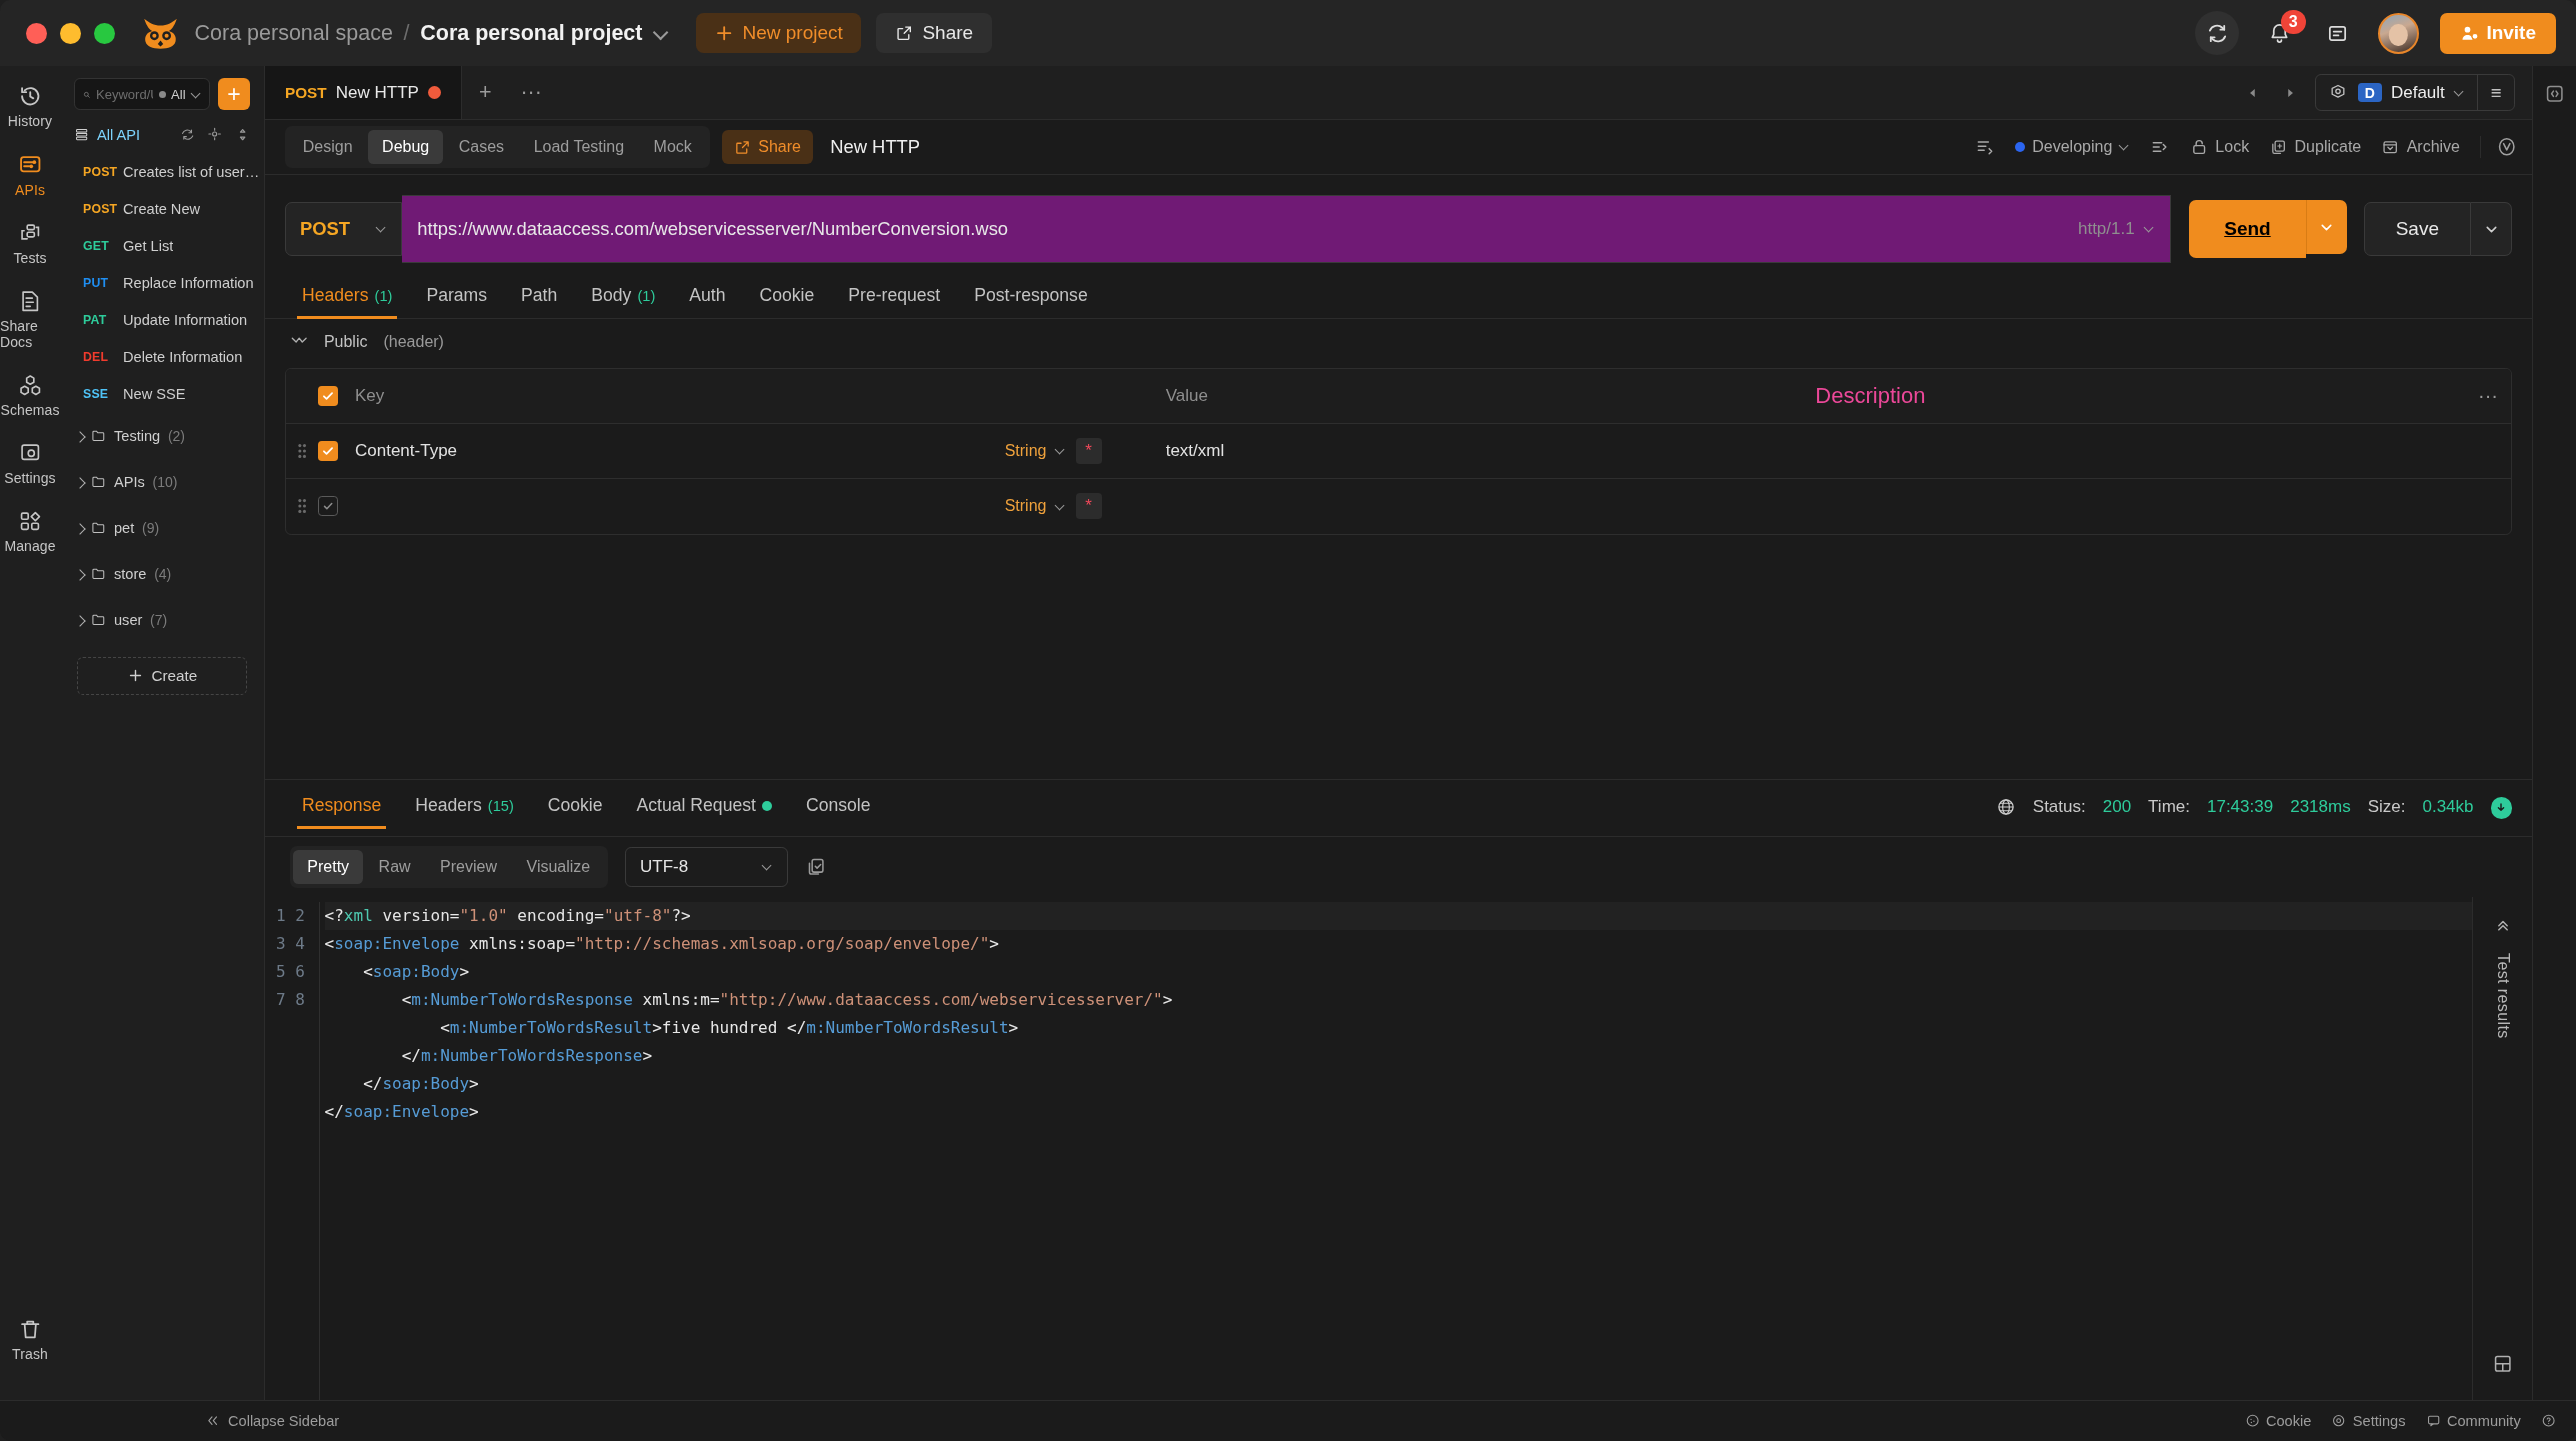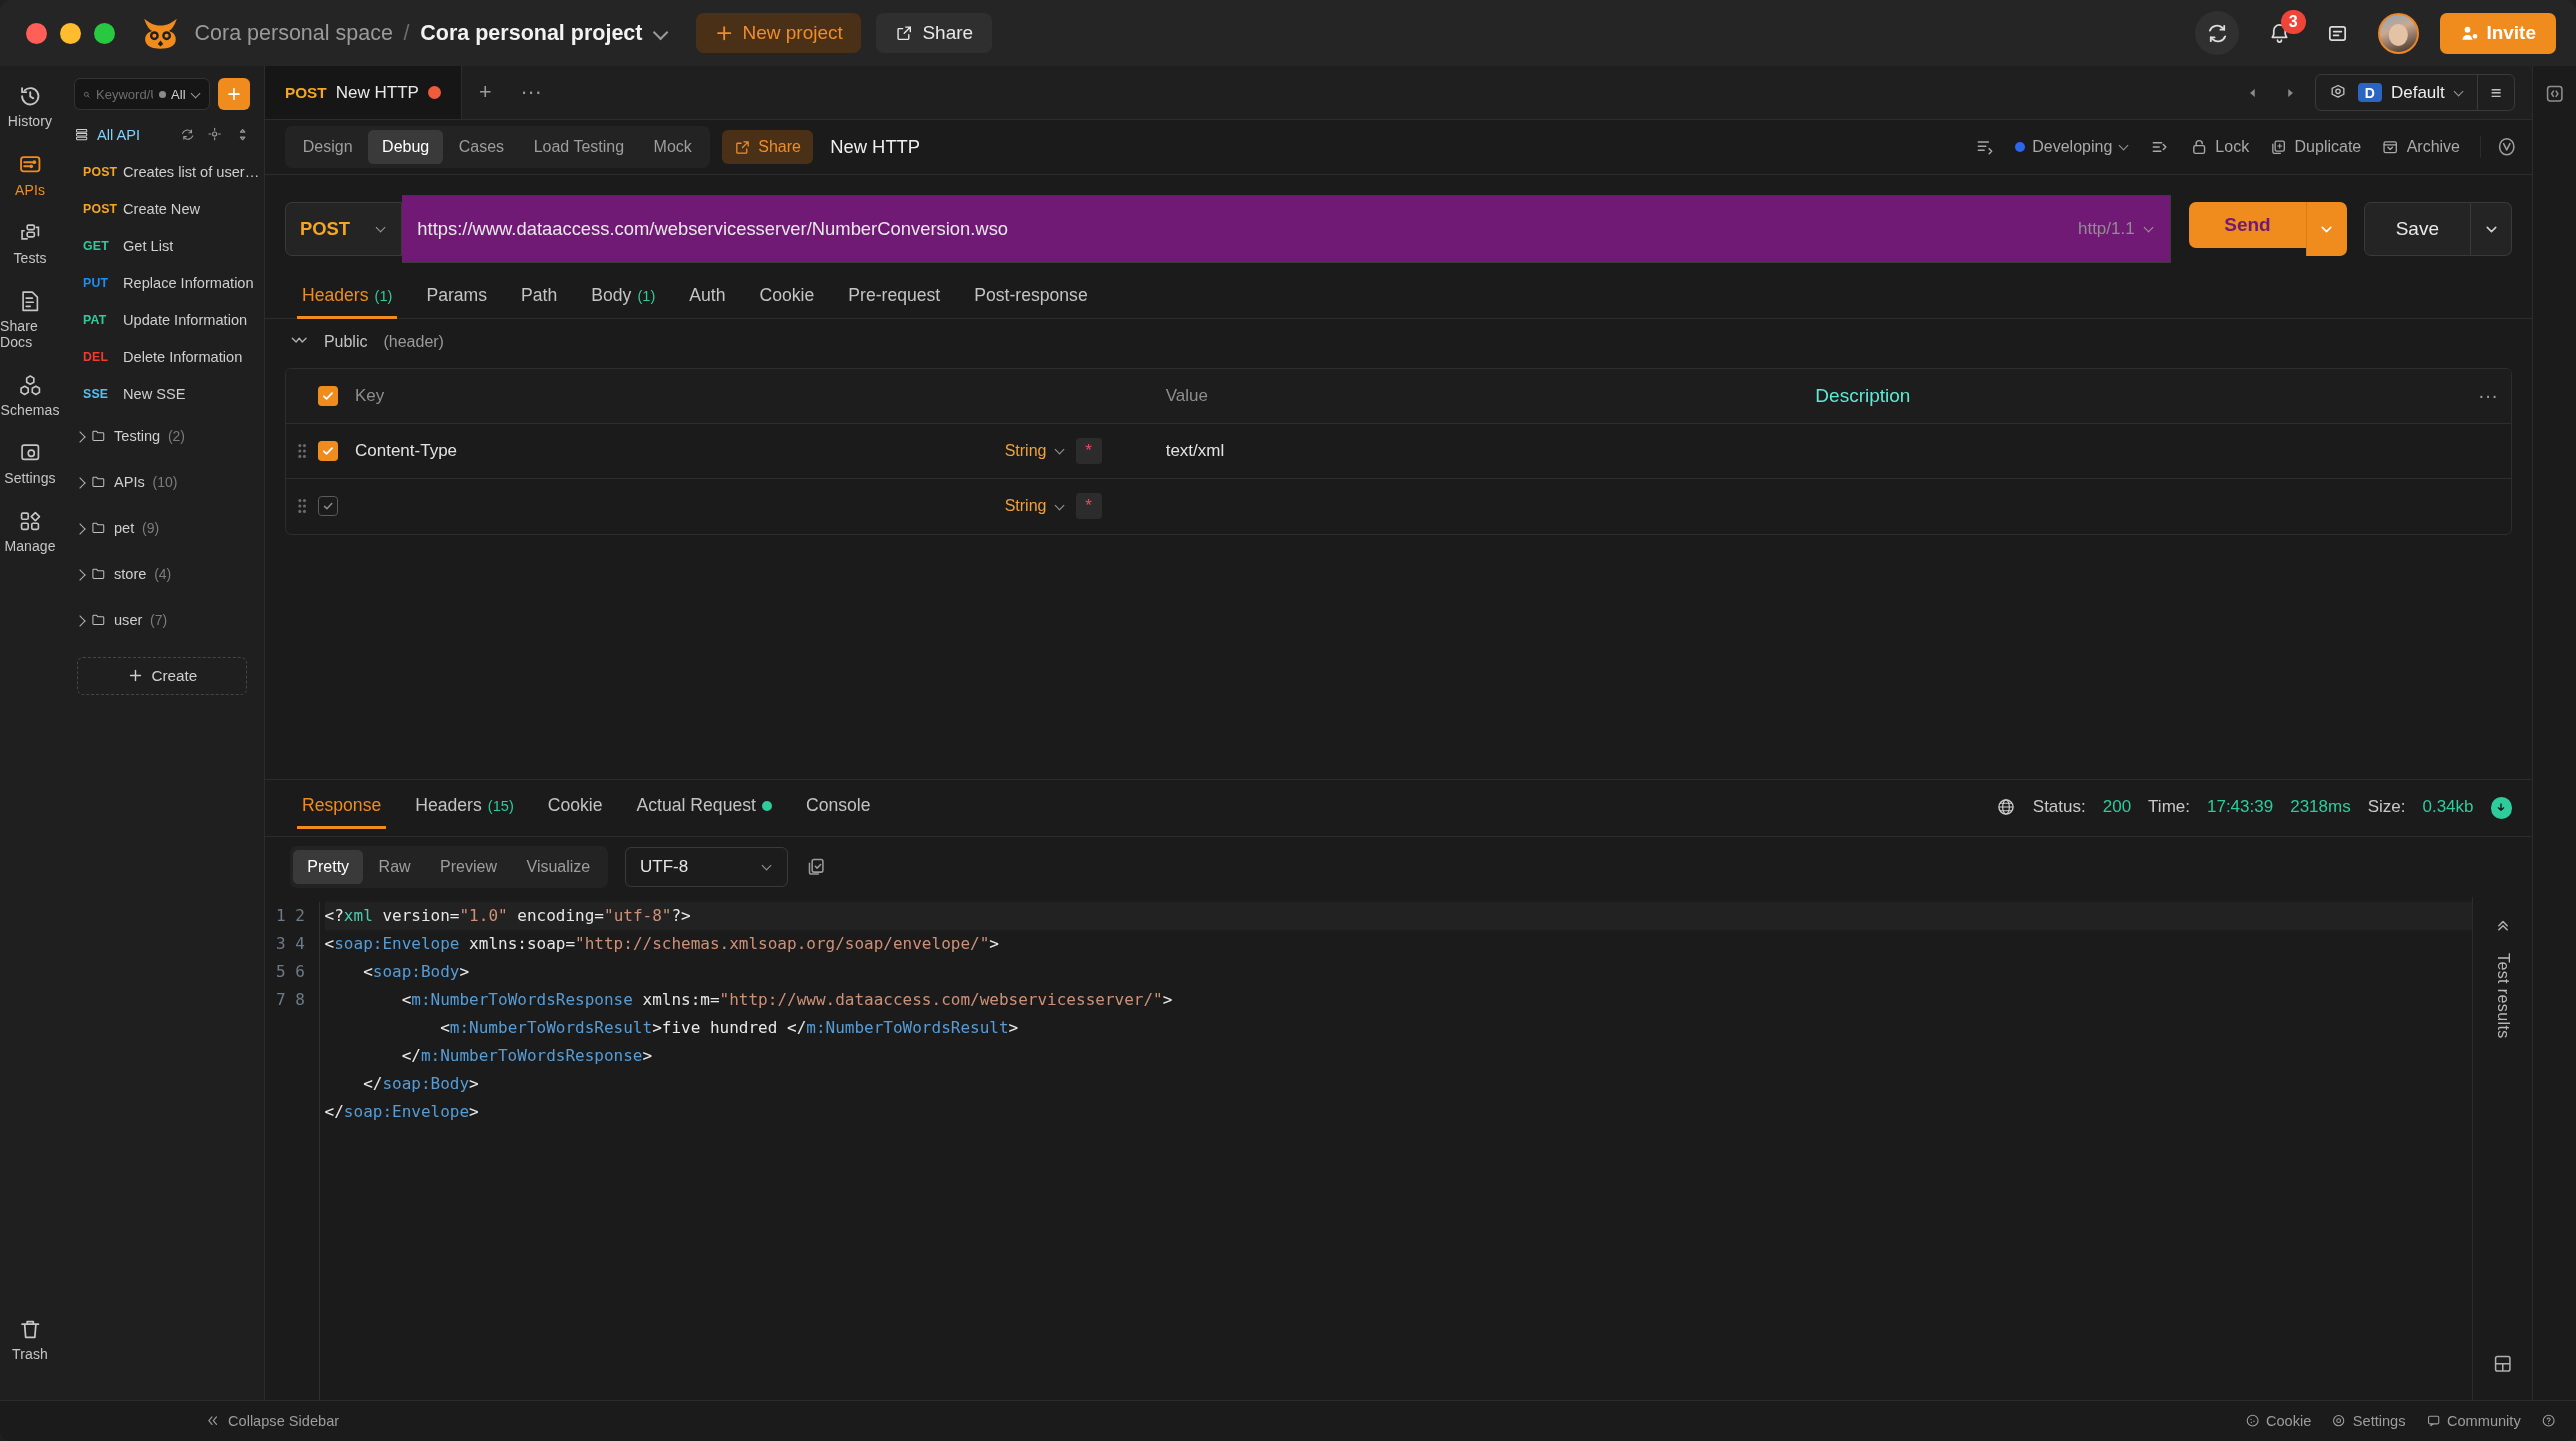--- a/index.html
+++ b/index.html
@@ -224,23 +224,23 @@
     display: flex; padding: 0 15.3px; min-width: 0;
   }
   .url-input input {
     flex: 1; background: transparent; border: none; outline: none;
     color: #e8e8e8; font-size: 18.4px; min-width: 0;
     font-family: "Liberation Sans", sans-serif;
   }
   .proto { display: flex; align-items: center; gap: 9.2px; color: #8f8f8f; font-size: 17px; cursor: pointer; padding-left: 15.3px; }
   .send-group { display: flex; margin-left: 18.4px; }
   .send-btn {
-    background: #f08c1e; color: #701a75; font-size: 19px; font-weight: 600;
-    height: 46px; padding: 0 35px; border-radius: 7px 0 0 7px;
-    display: flex; align-items: center; cursor: pointer;
+    background: #f08c1e; color: #000000; font-size: 19px; font-weight: 600;
+    height: 58px; padding: 0 35px; border-radius: 7px 0 0 7px;
+    display: flex; align-items: center; cursor: pointer; text-decoration: underline;
   }
   .send-caret {
     background: #f08c1e; border-left: 0.8px solid #d97c14; width: 41px; height: 54px;
     border-radius: 0 7px 7px 0; display: flex; align-items: center; justify-content: center; cursor: pointer;
   }
   .save-group { display: flex; margin-left: 17px; }
   .save-btn {
     background: #242424; border: 0.8px solid #3a3a3a; color: #e9e9e9; font-size: 19px;
     height: 54px; padding: 0 31px; border-radius: 7px 0 0 7px;
     display: flex; align-items: center; cursor: pointer;
@@ -277,21 +277,21 @@
   .c-key { flex: 1 1 0; min-width: 0; display: flex; align-items: center; font-size: 17px; color: #e2e2e2; }
   .c-key.ph { color: #8e8e8e; }
   .c-type { width: 161px; flex: 0 0 161px; display: flex; align-items: center; gap: 9.2px; }
   .type-txt { color: #f0a23c; font-size: 16px; }
   .req-star {
     width: 26px; height: 26px; background: #2c2c2c; border-radius: 3.8px;
     display: flex; align-items: center; justify-content: center; color: #f0485a; font-size: 17px; cursor: pointer;
   }
   .c-val { flex: 1 1 0; min-width: 0; font-size: 17px; color: #e2e2e2; display: flex; align-items: center; }
   .c-val.ph { color: #8e8e8e; }
-  .c-desc { flex: 1 1 0; min-width: 0; font-size: 19px; color: #5eead4; display: flex; align-items: center; }
+  .c-desc { flex: 1 1 0; min-width: 0; font-size: 22px; color: #ec4899; display: flex; align-items: center; }
   .c-more { width: 46px; flex: 0 0 46px; display: flex; align-items: center; justify-content: center; color: #9a9a9a; font-size: 20px; cursor: pointer; }
 
   .req-fill { flex: 1; min-height: 0; }
 
   
   .respwrap { flex: 0 0 621px; display: flex; flex-direction: column; border-top: 0.8px solid #2c2c2c; min-height: 0; }
   .resphdr { height: 57px; flex: 0 0 57px; display: flex; align-items: center; padding: 0 20px; border-bottom: 0.8px solid #2c2c2c; }
   .status-grp { margin-left: auto; display: flex; align-items: flex-start; gap: 17px; font-size: 17px; color: #c9c9c9; }
   .st-ok { color: #2ecc9b; }
   .dl-badge { width: 21.5px; height: 21.5px; border-radius: 50%; background: #2ecc9b; display: flex; align-items: center; justify-content: center; }

